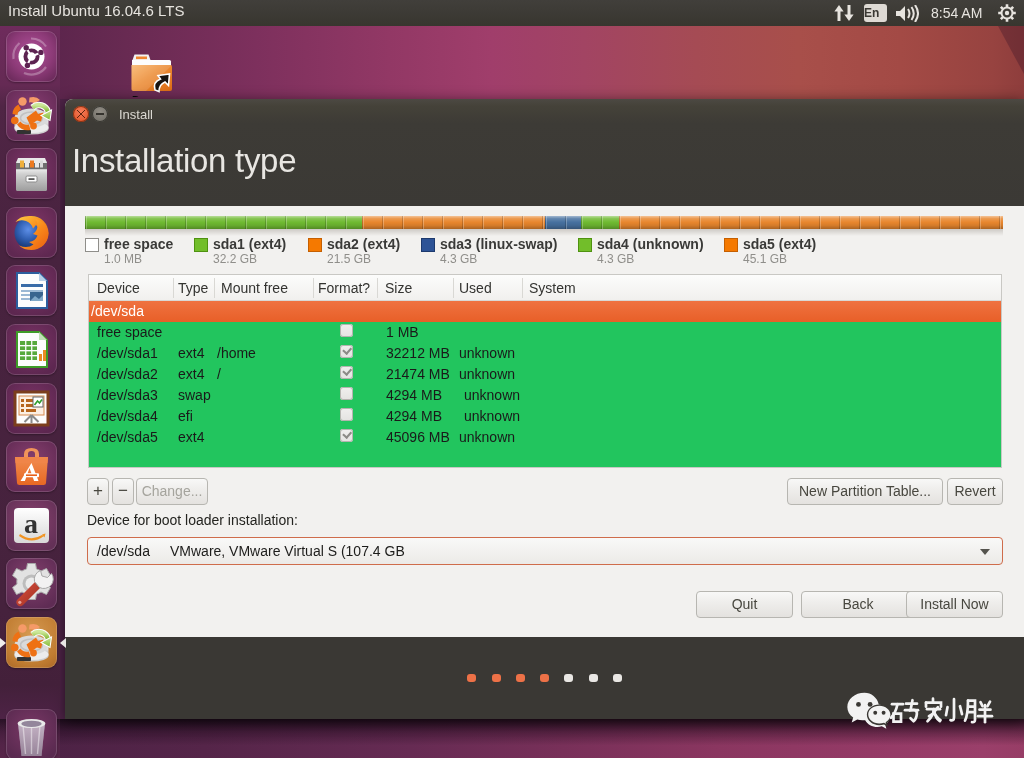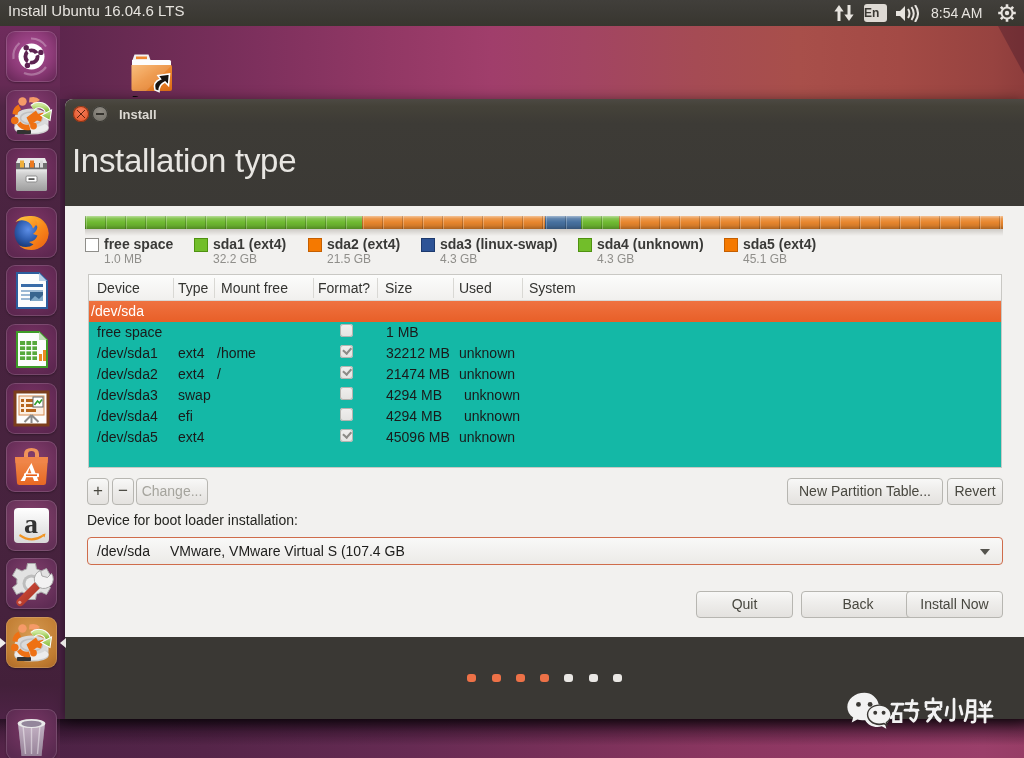--- a/index.html
+++ b/index.html
@@ -24,35 +24,35 @@
 
 #win{left:65px;top:99px;width:959px;height:620px;background:#f2f1ef;border-radius:8px 0 0 0;box-shadow:0 2px 14px rgba(0,0,0,.55);z-index:10}
 #winhead{position:absolute;left:0;top:0;width:959px;height:107px;background:linear-gradient(#4c4943 0,#454239 7px,#3d3b36 24px,#3b3935 100%);border-radius:8px 0 0 0}
 #winfoot{position:absolute;left:0;top:538px;width:959px;height:82px;background:#3a3834}
 .wbtn{position:absolute;top:7px;width:16px;height:16px;border-radius:50%}
 #closeb{left:8px;background:radial-gradient(circle at 50% 35%,#f57b57,#df4f23);box-shadow:inset 0 0 0 1px rgba(120,40,10,.8)}
 #minb{left:27px;background:radial-gradient(circle at 50% 35%,#918d85,#6d6a63);box-shadow:inset 0 0 0 1px rgba(40,40,35,.8)}
 #closeb:after{content:"";position:absolute;left:4px;top:4px;width:8px;height:8px;
  background:linear-gradient(45deg,transparent 44%,#5e2410 44%,#5e2410 56%,transparent 56%),linear-gradient(-45deg,transparent 44%,#5e2410 44%,#5e2410 56%,transparent 56%)}
 #minb:after{content:"";position:absolute;left:4px;top:7px;width:8px;height:2px;background:#35332e}
-#wtitle{position:absolute;left:54px;top:8px;font-size:13px;font-weight:bold;color:#dcd9d3}
+#wtitle{position:absolute;left:54px;top:8px;font-size:13px;font-weight:normal;color:#dcd9d3}
 #heading{position:absolute;left:7px;top:43px;font-size:33px;color:#e8e6e2;letter-spacing:-0.3px}
 
 #pbar{position:absolute;left:20px;top:117px;width:918px;height:13px;display:flex;border-radius:1px}
 #pbar div{height:13px;position:relative}
 #pbar .seg:after{content:"";position:absolute;inset:0;background:
  repeating-linear-gradient(90deg,rgba(0,0,0,.18) 0 1px,rgba(255,255,255,.25) 1px 2px,transparent 2px 20px),
  linear-gradient(rgba(255,255,255,.50) 0,rgba(255,255,255,.16) 20%,rgba(255,255,255,0) 48%,rgba(0,0,0,.08) 72%,rgba(0,0,0,.26) 100%)}
 #pbarshadow{position:absolute;left:20px;top:130px;width:918px;height:7px;background:linear-gradient(rgba(120,110,100,.30),rgba(120,110,100,0))}
 
 .lsq{position:absolute;top:139px;width:14px;height:14px}
 .llab{position:absolute;top:137px;font-size:14px;font-weight:bold;color:#3a3a38}
 .lsub{position:absolute;top:153px;font-size:12px;color:#8f8e8a}
 
-#tbl{position:absolute;left:23px;top:175px;width:914px;height:194px;background:#14b8a6;border:1px solid #c9c8c4}
+#tbl{position:absolute;left:23px;top:175px;width:914px;height:194px;background:#22c55e;border:1px solid #c9c8c4}
 #thead{position:absolute;left:0;top:0;width:912px;height:26px;background:linear-gradient(#fcfcfb,#f1f0ee);border-bottom:1px solid #d9d8d4;color:#333330;font-size:14px}
 #thead span{position:absolute;top:5px}
 #thead i{position:absolute;top:3px;width:1px;height:20px;background:#d9d8d4}
 .trow{position:absolute;left:0;width:912px;height:21px;font-size:14px;color:#1a1a1a}
 .trow span{position:absolute;top:2px}
 #selrow{background:linear-gradient(#ef7240,#e85f28);color:#fff}
 .cb{position:absolute;left:251px;top:4px;width:13px;height:13px;border-radius:3px;background:linear-gradient(#f0efee,#e4e3e1);box-shadow:inset 0 0 0 1px #b5b4b0}
 .cb.ck:after{content:"";position:absolute;left:2.5px;top:2px;width:6px;height:3.5px;border-left:2.4px solid #8c8b87;border-bottom:2.4px solid #8c8b87;transform:rotate(-48deg)}
 
 .btn{position:absolute;height:27px;background:linear-gradient(#f8f8f7,#efeeec 40%,#e4e2df);border:1px solid #b7b6b1;border-radius:4px;font-size:14px;color:#48473f;text-align:center;line-height:25px}

